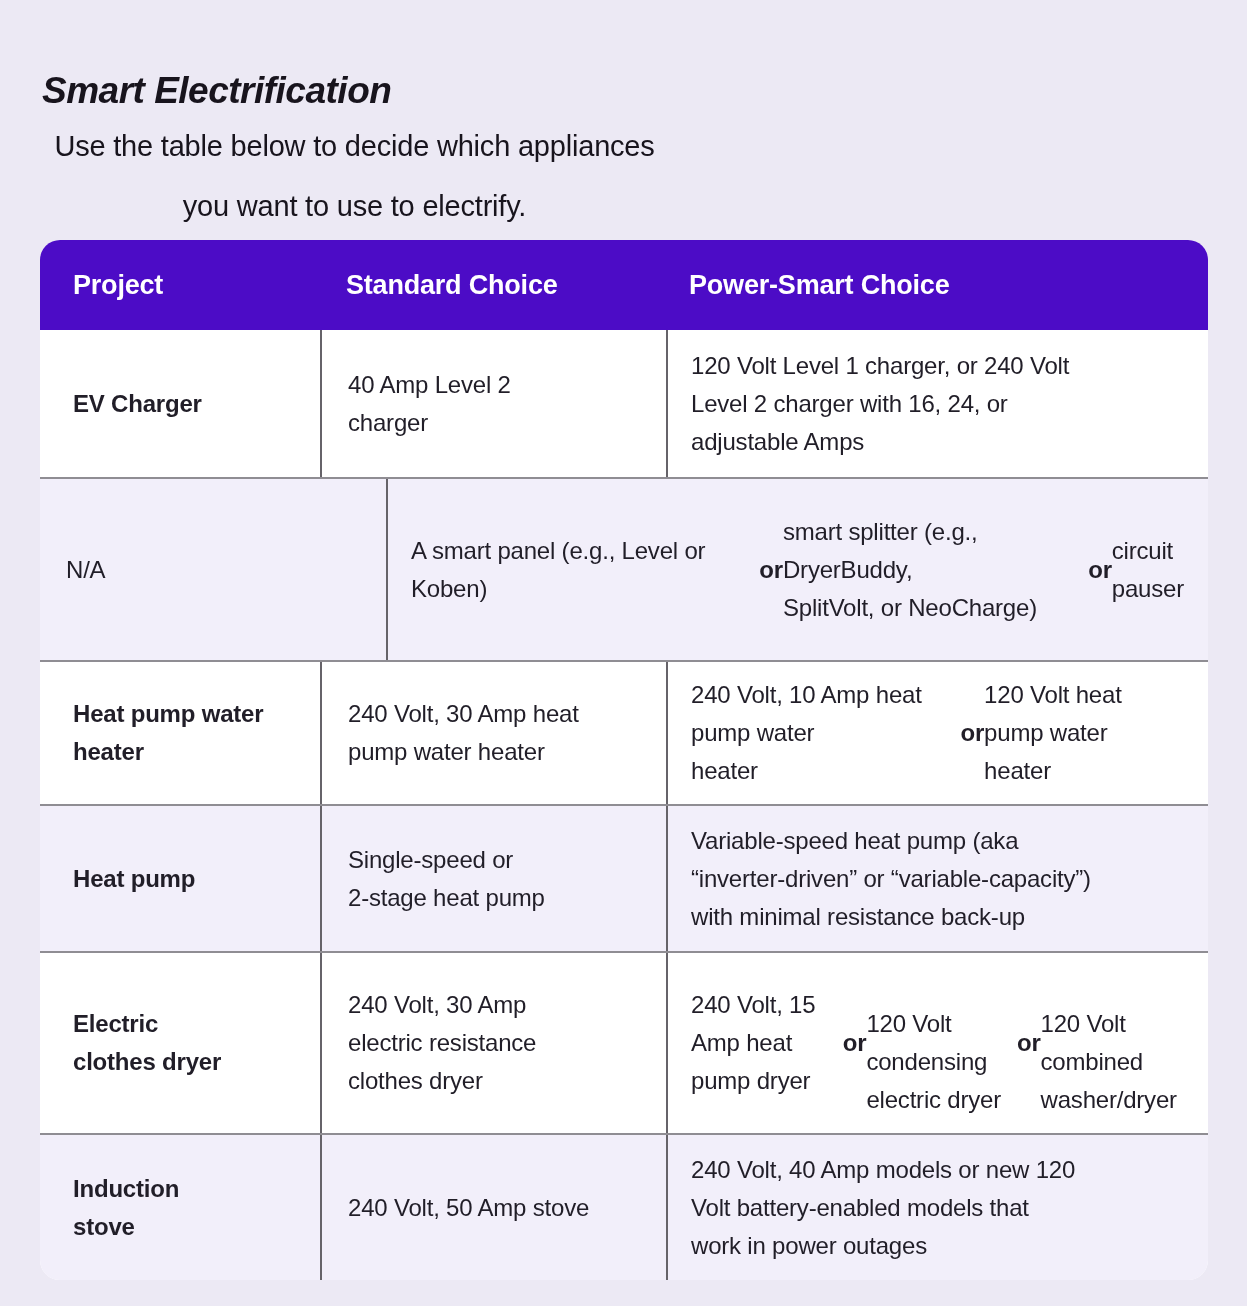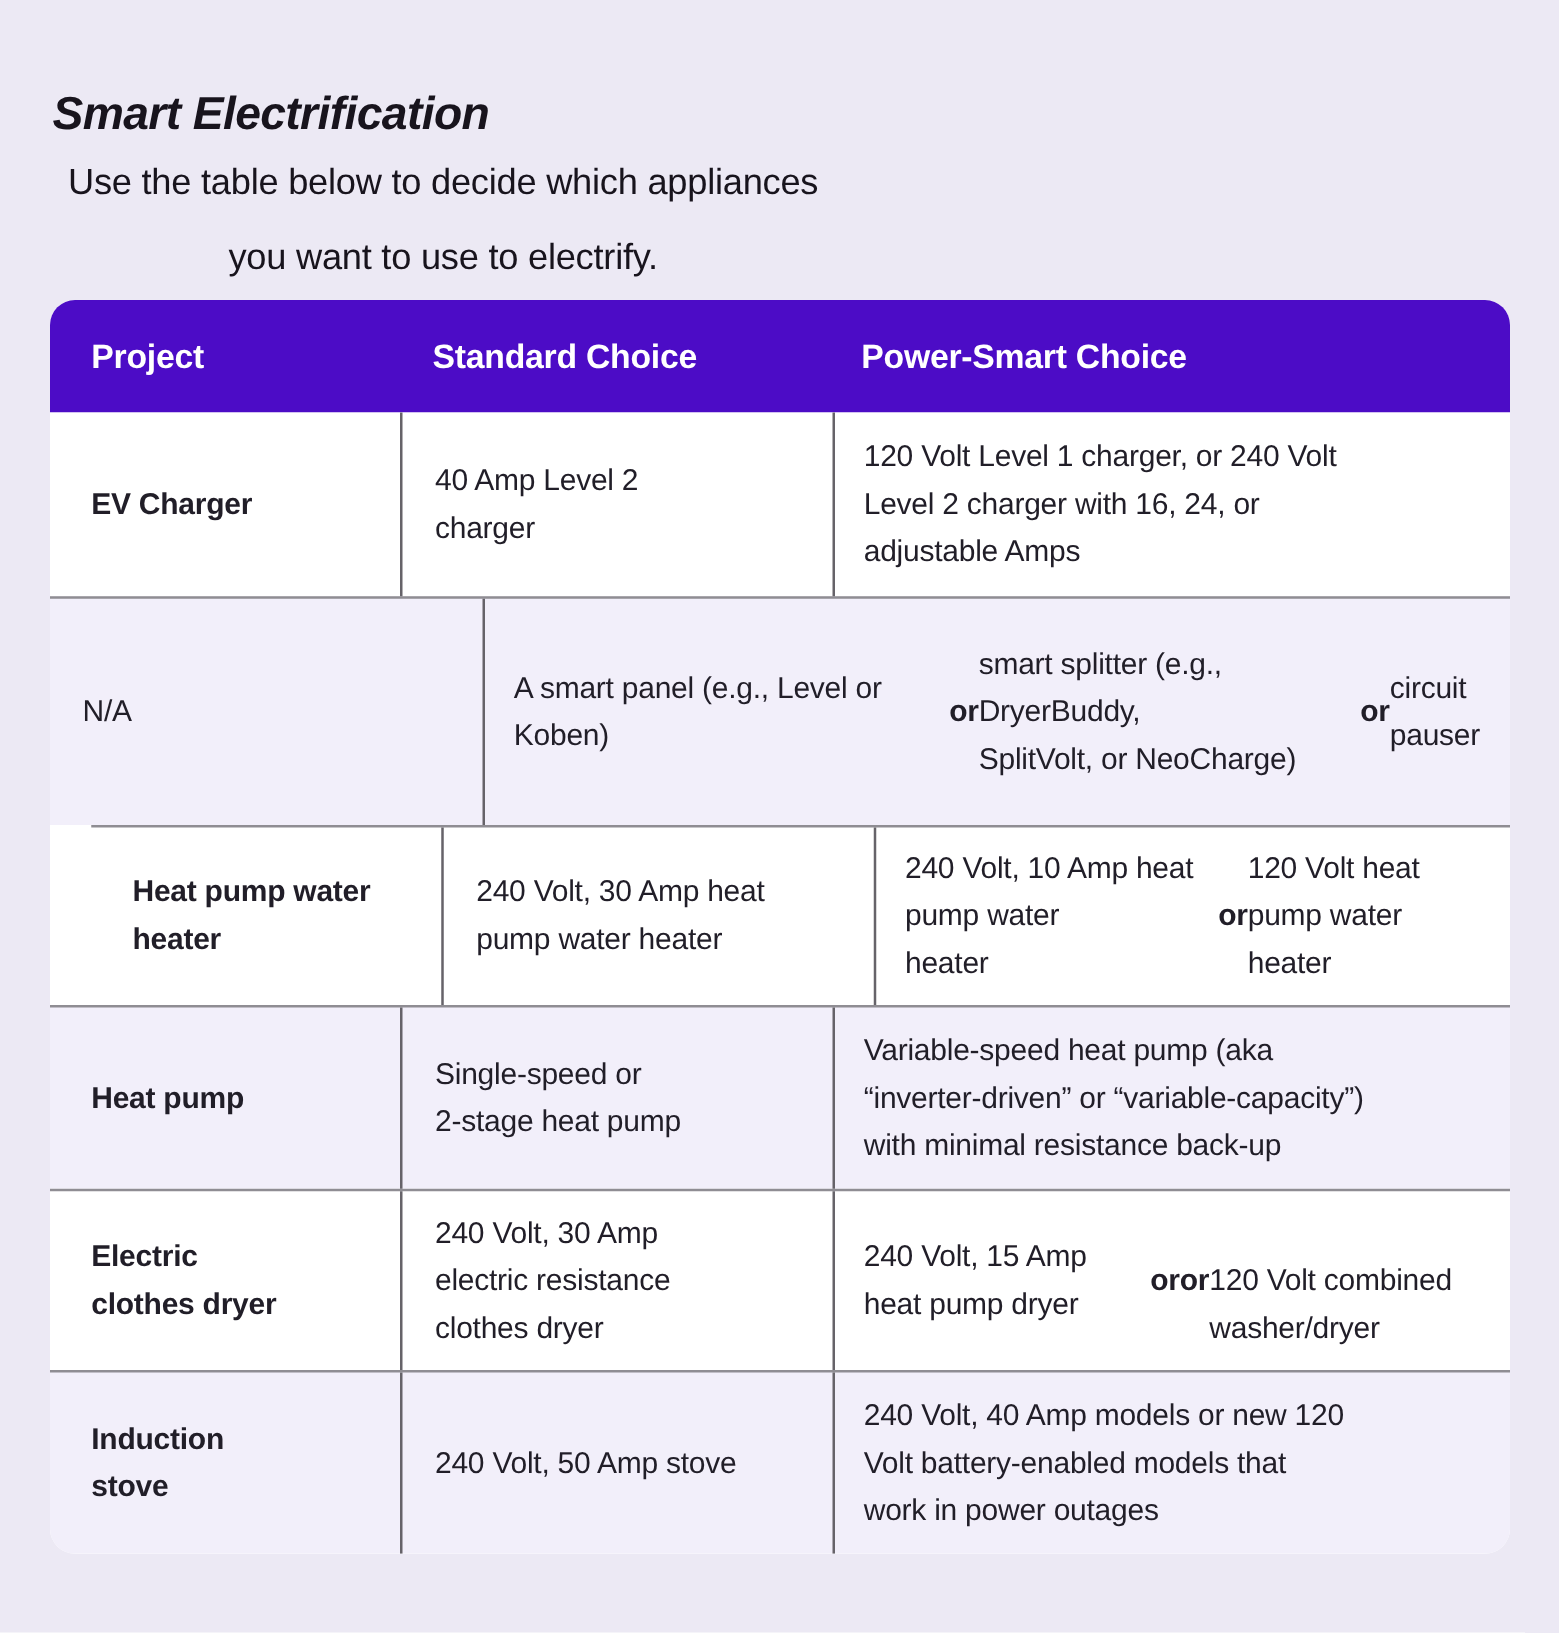--- a/index.html
+++ b/index.html
@@ -71,21 +71,21 @@
     background:var(--row-background);
   }
   .tr + .tr{
     border-top:2px solid var(--horizontal-divider);
   }
   .tr:nth-child(even){
     background:var(--row-alt-background);
   }
   #rows .tr:nth-child(1){min-height:147px;}
   #rows .tr:nth-child(2){min-height:183px;}
-  #rows .tr:nth-child(3){min-height:143px;margin-left:33px;}
+  #rows .tr:nth-child(3){min-height:143px;}
   #rows .tr:nth-child(4){min-height:147px;}
   #rows .tr:nth-child(5){min-height:145px;}
   #rows .tr:nth-child(6){min-height:147px;}
   .td{
     display:flex;
     align-items:center;
     font-size:24px;
     line-height:38px;
     letter-spacing:-0.2px;
     white-space:pre-line;
@@ -148,21 +148,22 @@
 “inverter-driven” or “variable-capacity”)
 with minimal resistance back-up</span></div>
   </div>
 
   <div class="tr">
     <div class="td c1"><span>Electric
 clothes dryer</span></div>
     <div class="td c2"><span>240 Volt, 30 Amp
 electric resistance
 clothes dryer</span></div>
-    <div class="td c3"><span>240 Volt, 15 Amp heat pump dryer </span><span class="b">or</span><span class="b">or</span><span>
+    <div class="td c3"><span>240 Volt, 15 Amp heat pump dryer </span><span class="b">or</span><span>
+120 Volt condensing electric dryer </span><span class="b">or</span><span>
 120 Volt combined washer/dryer</span></div>
   </div>
 
   <div class="tr">
     <div class="td c1"><span>Induction
 stove</span></div>
     <div class="td c2"><span>240 Volt, 50 Amp stove</span></div>
     <div class="td c3"><span>240 Volt, 40 Amp models or new 120
 Volt battery-enabled models that
 work in power outages</span></div>

